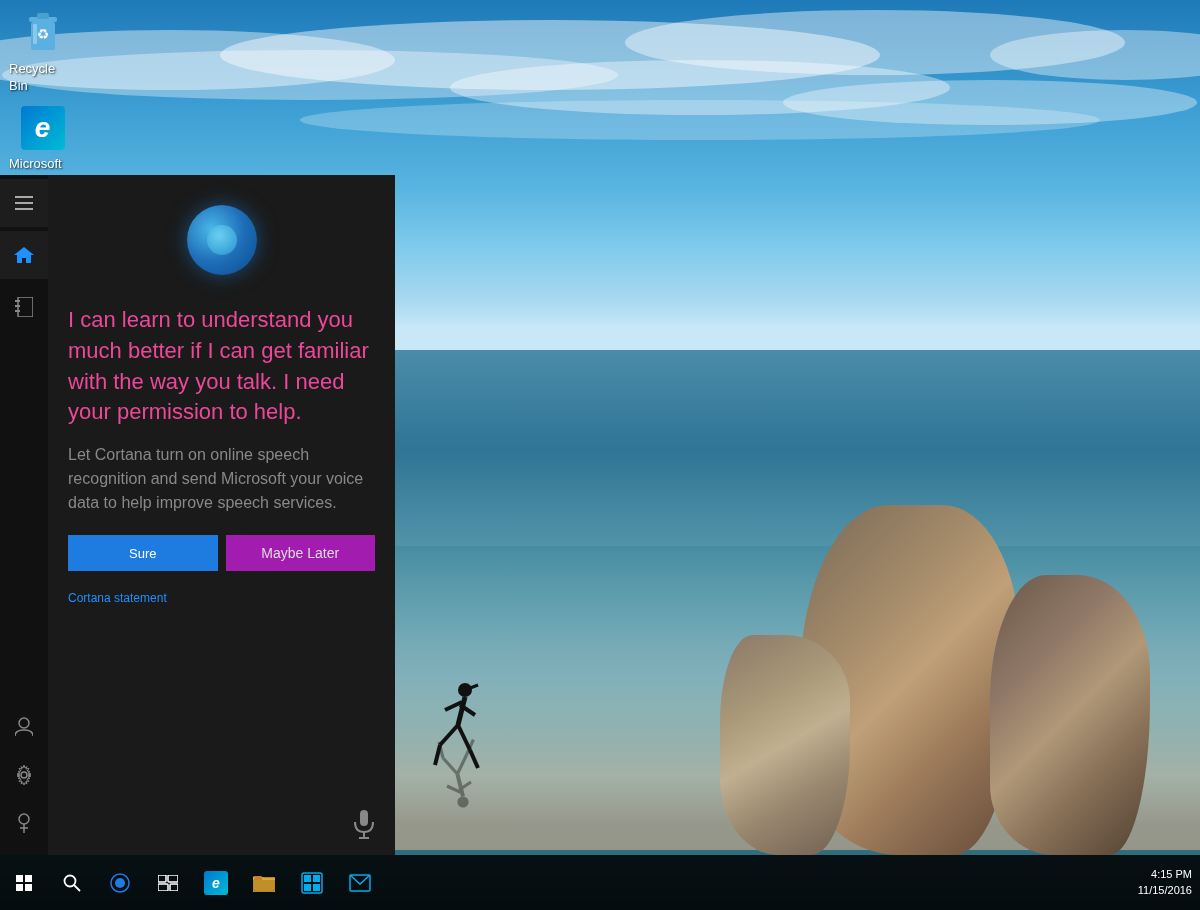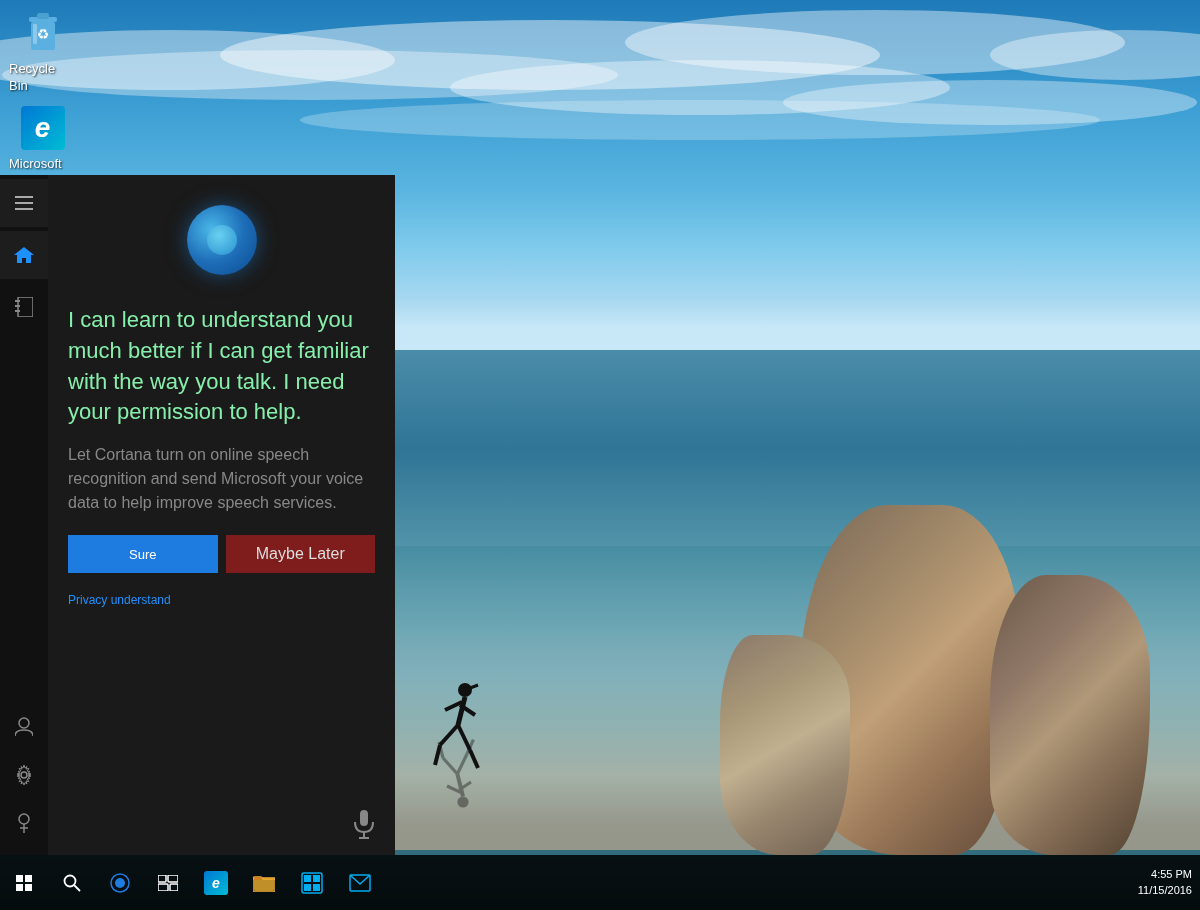--- a/index.html
+++ b/index.html
@@ -232,21 +232,21 @@
     .cortana-circle-inner {
       width: 30px;
       height: 30px;
       border-radius: 50%;
       background: radial-gradient(circle at 40% 35%, #6ad0f0, #2890d0);
     }
 
     
     #cortana-main-text {
       padding: 10px 20px 15px;
-      color: #86efac;
+      color: #ec4899;
       font-size: 22px;
       font-weight: 300;
       line-height: 1.4;
     }
 
     #cortana-sub-text {
       padding: 0 20px 15px;
       color: #888;
       font-size: 16px;
       line-height: 1.5;
@@ -266,25 +266,25 @@
       color: white;
       border: none;
       padding: 10px;
       font-size: 13px;
       cursor: pointer;
       font-family: 'Segoe UI', sans-serif;
     }
 
     .btn-maybe {
       flex: 1;
-      background: #7f1d1d;
+      background: #a21caf;
       color: #ddd;
       border: none;
       padding: 10px;
-      font-size: 16px;
+      font-size: 14px;
       cursor: pointer;
       font-family: 'Segoe UI', sans-serif;
     }
 
     
     #privacy-link {
       padding: 5px 20px;
       color: #1e90ff;
       font-size: 12px;
       cursor: pointer;
@@ -466,21 +466,21 @@
 
       <div id="cortana-main-text">I can learn to understand you much better if I can get familiar with the way you talk. I need your permission to help.</div>
 
       <div id="cortana-sub-text">Let Cortana turn on online speech recognition and send Microsoft your voice data to help improve speech services.</div>
 
       <div id="cortana-buttons">
         <button class="btn-sure">Sure</button>
         <button class="btn-maybe">Maybe Later</button>
       </div>
 
-      <a id="privacy-link" href="#">Privacy understand</a>
+      <a id="privacy-link" href="#">Cortana statement</a>
 
       <div id="cortana-mic">
         <svg width="22" height="30" viewBox="0 0 22 30">
           <rect x="7" y="0" width="8" height="16" rx="4" fill="#888"></rect>
           <path d="M2 12 Q2 22 11 22 Q20 22 20 12" fill="none" stroke="#888" stroke-width="2"></path>
           <line x1="11" y1="22" x2="11" y2="28" stroke="#888" stroke-width="2"></line>
           <line x1="6" y1="28" x2="16" y2="28" stroke="#888" stroke-width="2"></line>
         </svg>
       </div>
 
@@ -546,19 +546,19 @@
 
     <div class="taskbar-btn">
       <svg width="22" height="18" viewBox="0 0 22 18">
         <rect x="1" y="1" width="20" height="16" rx="1" fill="none" stroke="#00adef" stroke-width="1.5"></rect>
         <polyline points="1,1 11,10 21,1" fill="none" stroke="#00adef" stroke-width="1.5"></polyline>
       </svg>
     </div>
 
     <div id="taskbar-right">
       <span style="text-align:right;font-size:11px;line-height:1.4;">
-        <div>4:55 PM</div>
+        <div>4:15 PM</div>
         <div>11/15/2016</div>
       </span>
     </div>
   </div>
 
 </div>
 
 </body></html>

